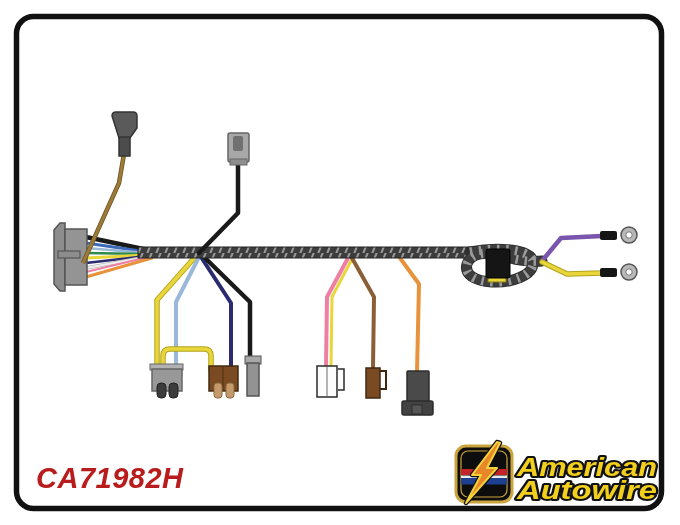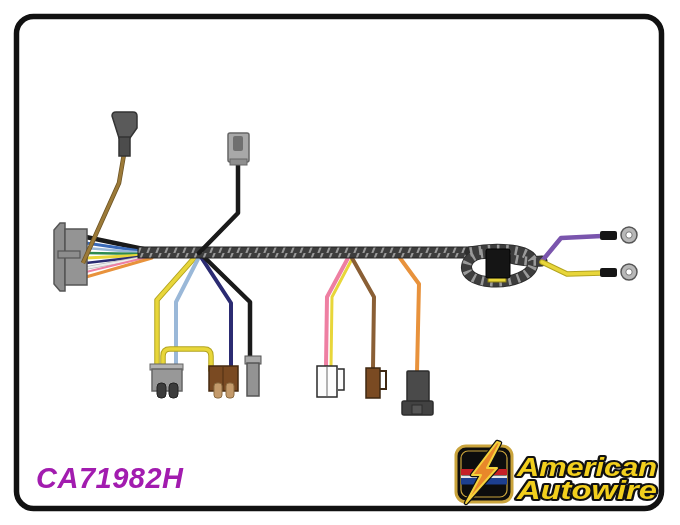--- a/index.html
+++ b/index.html
@@ -1,19 +1,19 @@
 <!DOCTYPE html>
 <html style="--c-tan: #9c7a38; --c-black-wire: #1a1a1a; --c-yellow: #e8d63a; --c-yellow-edge: #b3a41f; --c-light-blue: #9ab8d8; --c-navy: #2b2b72; --c-pink: #ee7fa2; --c-brown: #8a5f35; --c-orange: #e8923c; --c-purple: #7a55ad; --c-blue: #3a6ab8; --c-green: #2e8a4e; --c-white-wire: #efefef; --c-loom: #3d3d3d; --c-loom-hatch: #9a9a9a; --c-connector-gray: #989898; --c-connector-gray-dark: #555555; --c-connector-brown: #7a4a22; --c-prong-tan: #c49a6a; --c-connector-dark: #4a4a4a; --c-connector-white: #fcfcfc; --c-ring-gray: #b8b8b8; --c-logo-gold: #caa43c; --c-logo-yellow: #f2cf1d; --c-logo-red: #c52128; --c-logo-blue: #1d3f8f; --c-bolt-orange: #e8872a; --c-frame: #111111;"><head>
 <meta charset="utf-8">
 <style>
   html,body{margin:0;padding:0;background:#ffffff;}
   .page{position:relative;width:680px;height:525px;background:#ffffff;overflow:hidden;
         font-family:"Liberation Sans", sans-serif;}
   .part-number{position:absolute;left:36px;top:462px;font-size:29px;font-weight:bold;
-        font-style:italic;color:#a21caf;letter-spacing:0.5px;}
+        font-style:italic;color:#b91c1c;letter-spacing:0.5px;}
   svg{position:absolute;left:0;top:0;}
   .logo-text{font-family:"Liberation Sans", sans-serif;font-weight:bold;font-style:italic;
         font-size:26px;fill:var(--c-logo-yellow,#f2cf1d);stroke:#111;stroke-width:4px;
         paint-order:stroke;stroke-linejoin:round;}
 </style>
 </head>
 <body>
 
 <div class="page">
 

